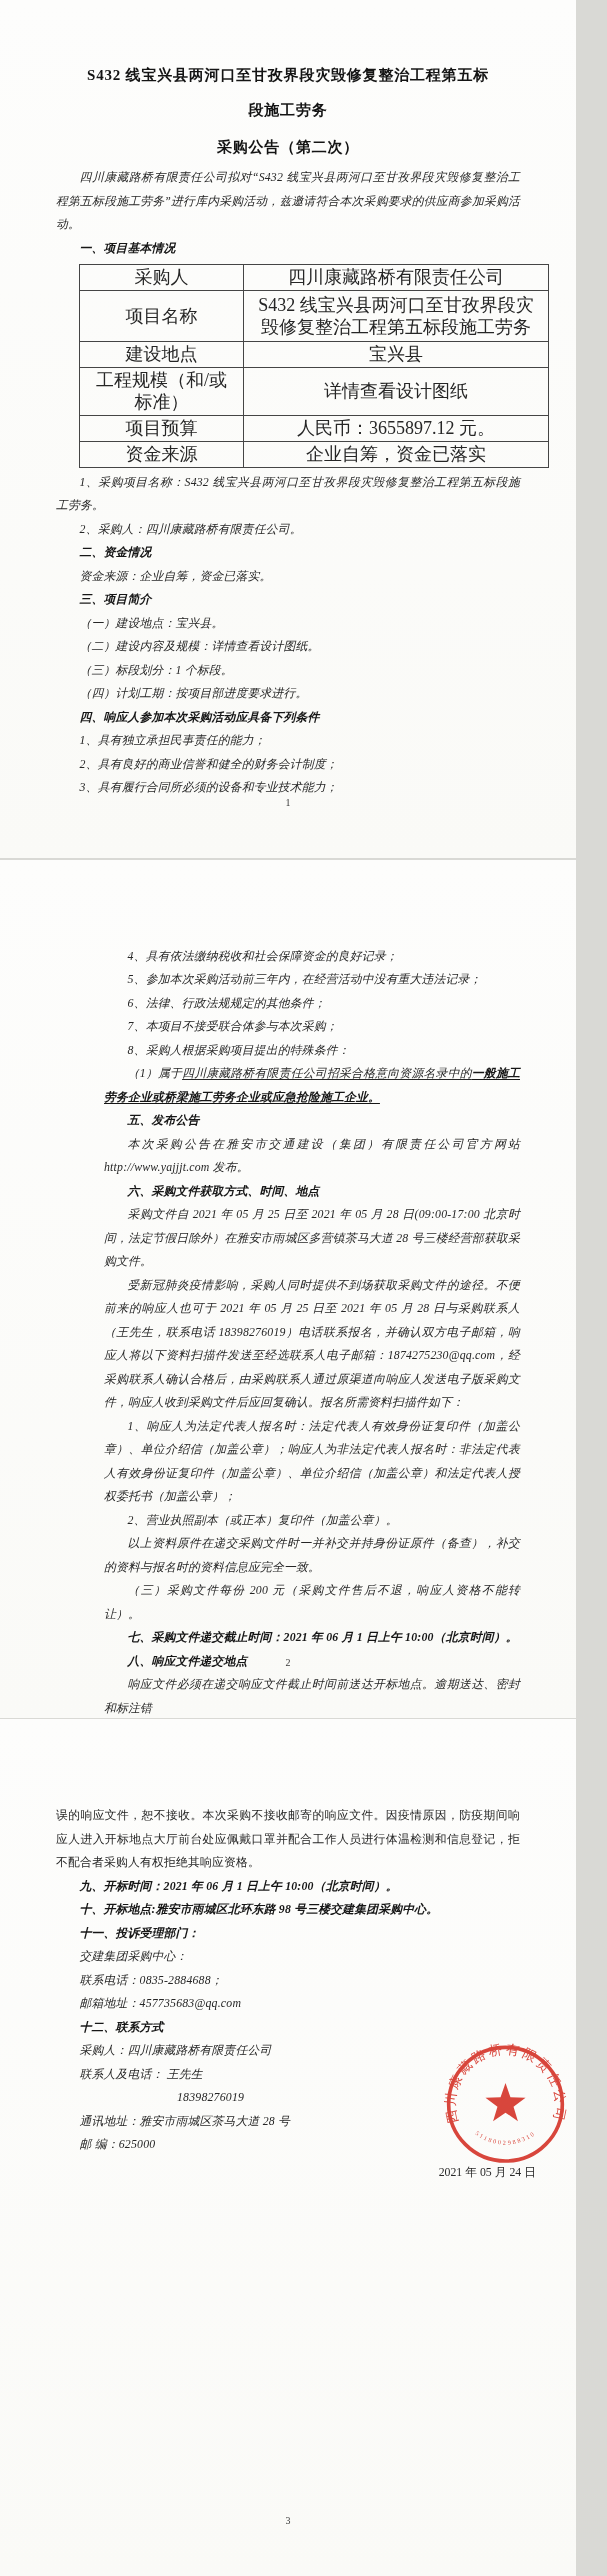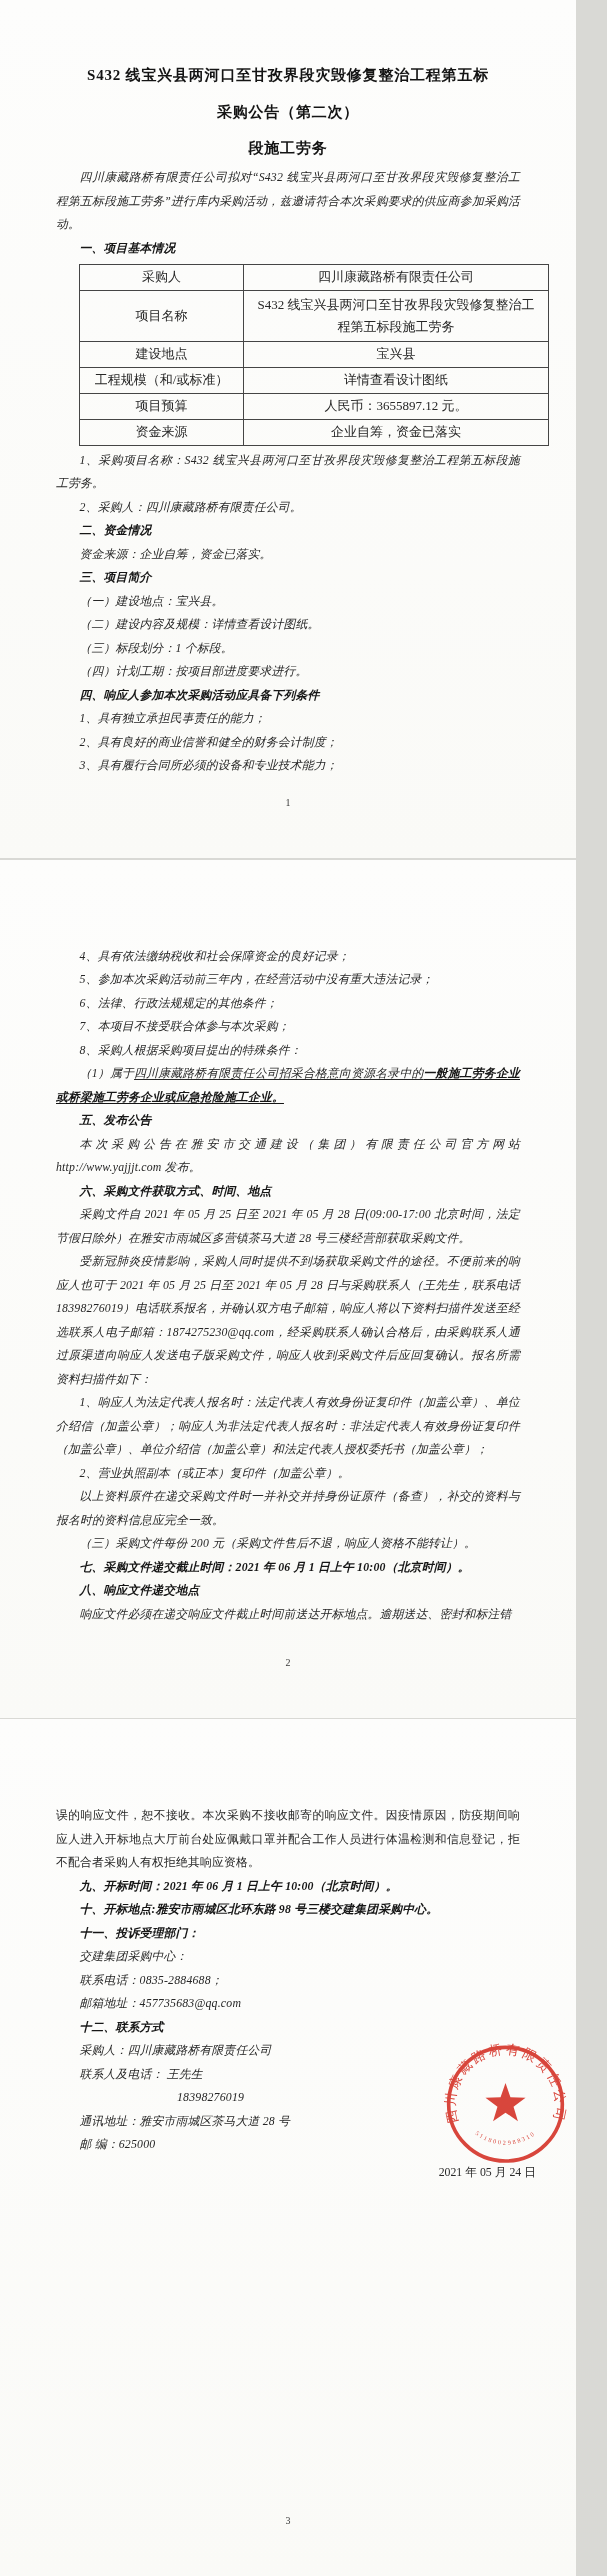--- a/index.html
+++ b/index.html
@@ -10,21 +10,21 @@
     color:#262626;
   }
   .page{
     position:relative;
     width:576px;
     box-sizing:border-box;
     background:linear-gradient(#fdfdfc,#fafaf7);
     overflow:hidden;
   }
   #pg1{height:858px;}
-  #pg2{height:858px;margin-top:1.5px;}
+  #pg2{height:858px;margin-top:1.5px;padding-left:48px;}
   #pg3{height:857px;margin-top:1.5px;}
   .content{padding:0 56px;}
   .pad-top{padding-top:85px;}
   p{
     margin:0;
     font-size:11.8px;
     line-height:23.5px;
     text-align:justify;
     letter-spacing:0.2px;
   }
@@ -43,21 +43,21 @@
     text-indent:0;
   }
   .sub-title{line-height:38px;}
   table.info{
     border-collapse:collapse;
     width:470px;
     margin:3.8px 0 3px 23px;
   }
   table.info td{
     border:1.1px solid #454545;
-    font-size:13px;
+    font-size:18px;
     padding:1.5px 7.6px;
     line-height:22px;
     color:#262626;
     margin-top:32px;
   }
   td.lbl{width:148px;text-align:center;}
   td.ctr{text-align:center;}
   td.lft{text-align:center;padding-left:10.6px;}
   .pnum{
     position:absolute;left:0;right:0;bottom:50px;
@@ -72,22 +72,22 @@
     position:absolute;top:446px;left:228px;right:40px;
     text-align:right;font-size:11.8px;color:#2a2a2a;
   }
 </style>
 </head>
 <body>
 
 <div class="page" id="pg1">
   <div class="content title-wrap">
     <p class="doc-title">S432 线宝兴县两河口至甘孜界段灾毁修复整治工程第五标</p>
+    <p class="doc-title">段施工劳务</p>
     <p class="doc-title sub-title">采购公告（第二次）</p>
-    <p class="doc-title">段施工劳务</p>
     <p class="ind">四川康藏路桥有限责任公司拟对“S432 线宝兴县两河口至甘孜界段灾毁修复整治工程第五标段施工劳务”进行库内采购活动，兹邀请符合本次采购要求的供应商参加采购活动。</p>
     <p class="ind bold">一、项目基本情况</p>
 
     <table class="info">
       <tbody>
         <tr>
           <td class="lbl">采购人</td>
           <td class="ctr">四川康藏路桥有限责任公司</td>
         </tr>
         <tr>

